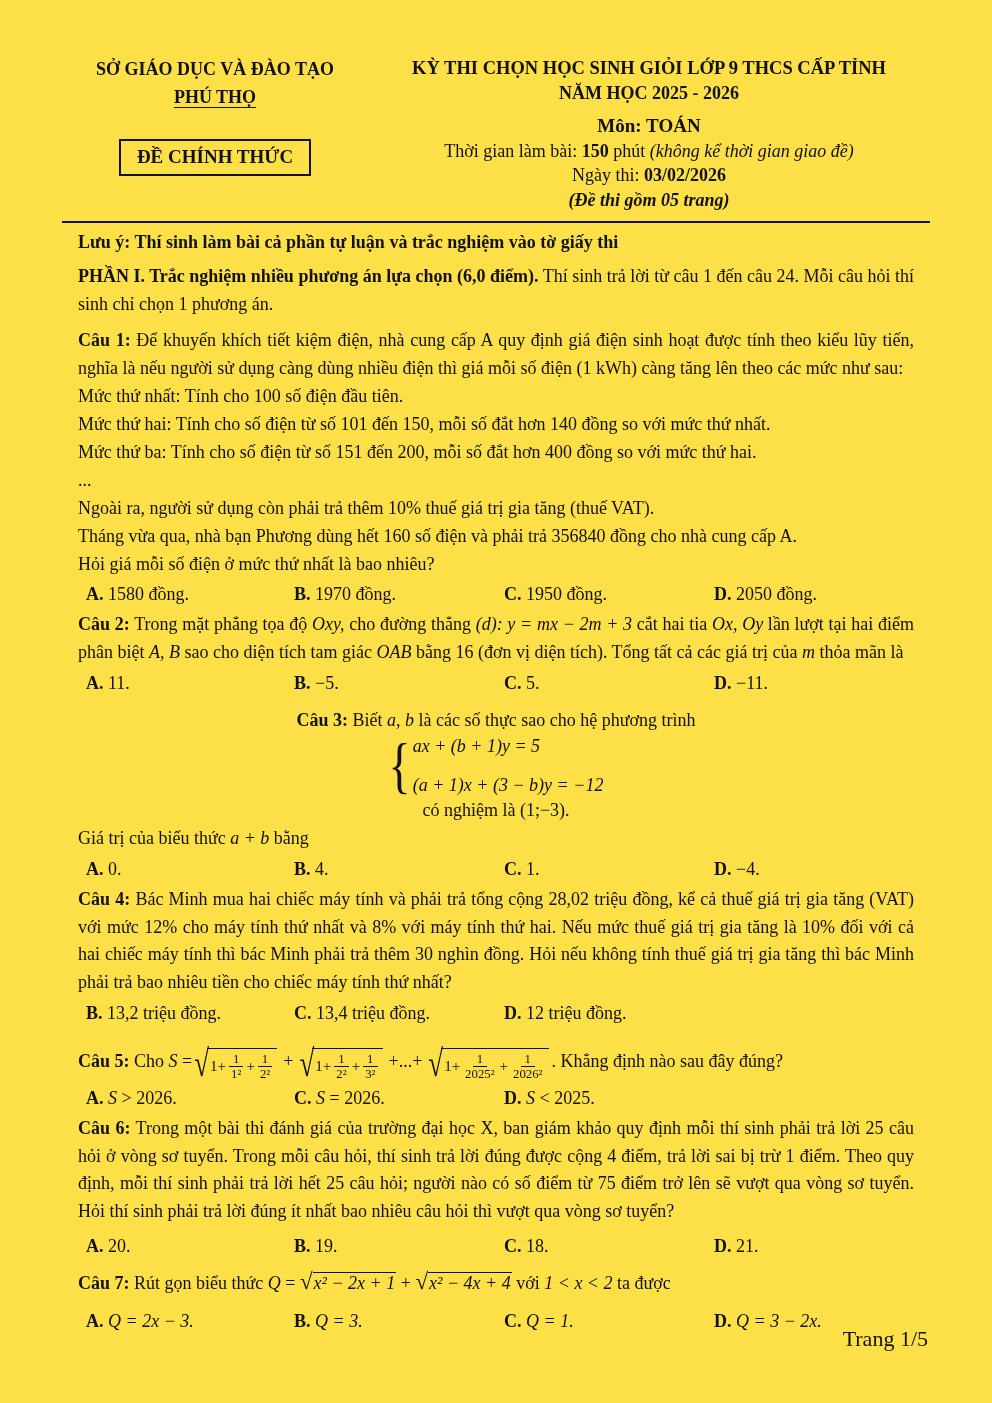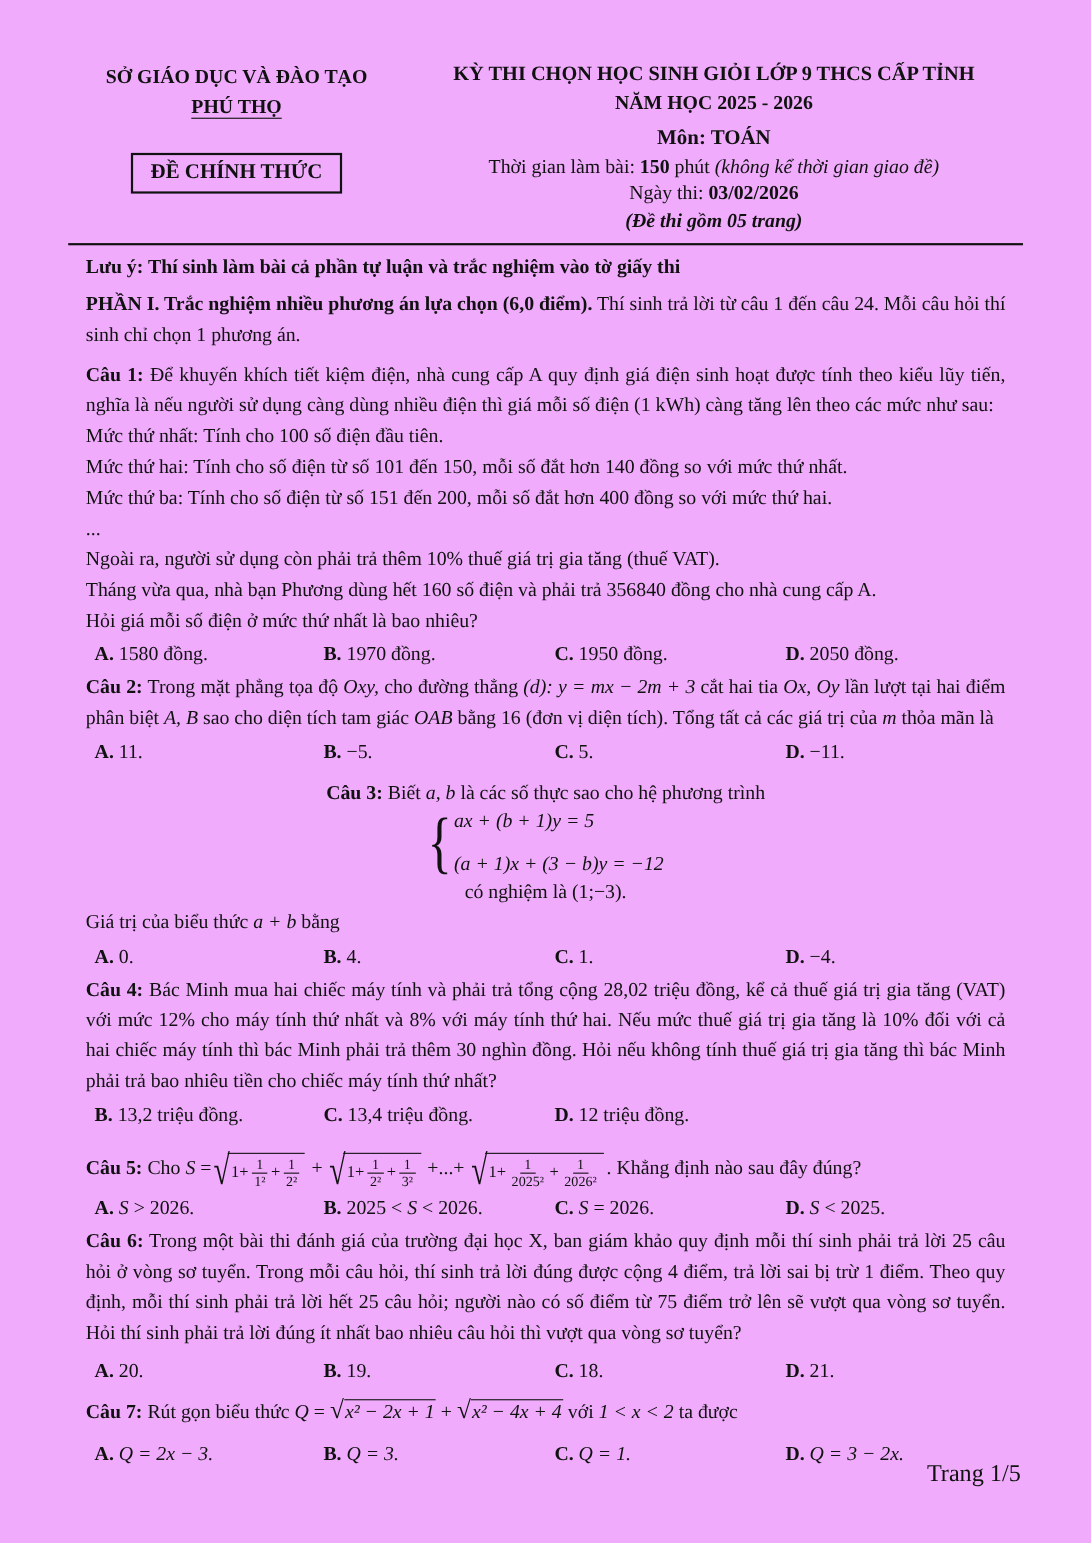--- a/index.html
+++ b/index.html
@@ -1,18 +1,18 @@
 <!DOCTYPE html>
 <html lang="vi"><head>
 <meta charset="utf-8">
 <style>
   html,body{margin:0;padding:0;background:#e8e8e8;}
   .page{
     width:992px;height:1403px;box-sizing:border-box;margin:0 auto;
-    background:#f0abfc;color:#111;position:relative;overflow:hidden;
+    background:#fde047;color:#111;position:relative;overflow:hidden;
     padding:56px 62px 0 62px;
     font-family:"Liberation Serif","DejaVu Serif",serif;
     font-size:18px;line-height:1.55;
   }
   
   .hdr{display:flex;align-items:flex-start;}
   .hdr-left{width:306px;text-align:center;flex:none;}
   .hdr-right{flex:1;text-align:center;line-height:1.35;}
   .h-bold{font-weight:bold;}
   .h-title{font-weight:bold;font-size:18.5px;}
@@ -187,21 +187,20 @@
             <span class="frac">
                 <span class="num">1</span>
                 <span class="den">2026²</span>
               </span>
           </span>
         </span>
         <span><span> . Khẳng định nào sau đây đúng?</span></span>
       </div>
       <div class="opts">
         <span class="opt"><span class="okey">A.</span> <span><span class="s-i">S</span><span> &gt; 2026.</span></span></span>
-        <span class="opt"><span class="okey">B.</span> <span><span>2025 &lt; </span><span class="s-i">S</span><span> &lt; 2026.</span></span></span>
         <span class="opt"><span class="okey">C.</span> <span><span class="s-i">S</span><span> = 2026.</span></span></span>
         <span class="opt"><span class="okey">D.</span> <span><span class="s-i">S</span><span> &lt; 2025.</span></span></span>
       </div>
     </section>
 
     <section class="qblock tight">
       <p class="para"><span class="s-b">Câu 6:</span><span> Trong một bài thi đánh giá của trường đại học X, ban giám khảo quy định mỗi thí sinh phải trả lời 25 câu hỏi ở vòng sơ tuyển. Trong mỗi câu hỏi, thí sinh trả lời đúng được cộng 4 điểm, trả lời sai bị trừ 1 điểm. Theo quy định, mỗi thí sinh phải trả lời hết 25 câu hỏi; người nào có số điểm từ 75 điểm trở lên sẽ vượt qua vòng sơ tuyển. Hỏi thí sinh phải trả lời đúng ít nhất bao nhiêu câu hỏi thì vượt qua vòng sơ tuyển?</span></p>
       <div class="opts" style="margin-top:7px;">
         <span class="opt"><span class="okey">A.</span> <span><span>20.</span></span></span>
         <span class="opt"><span class="okey">B.</span> <span><span>19.</span></span></span>

